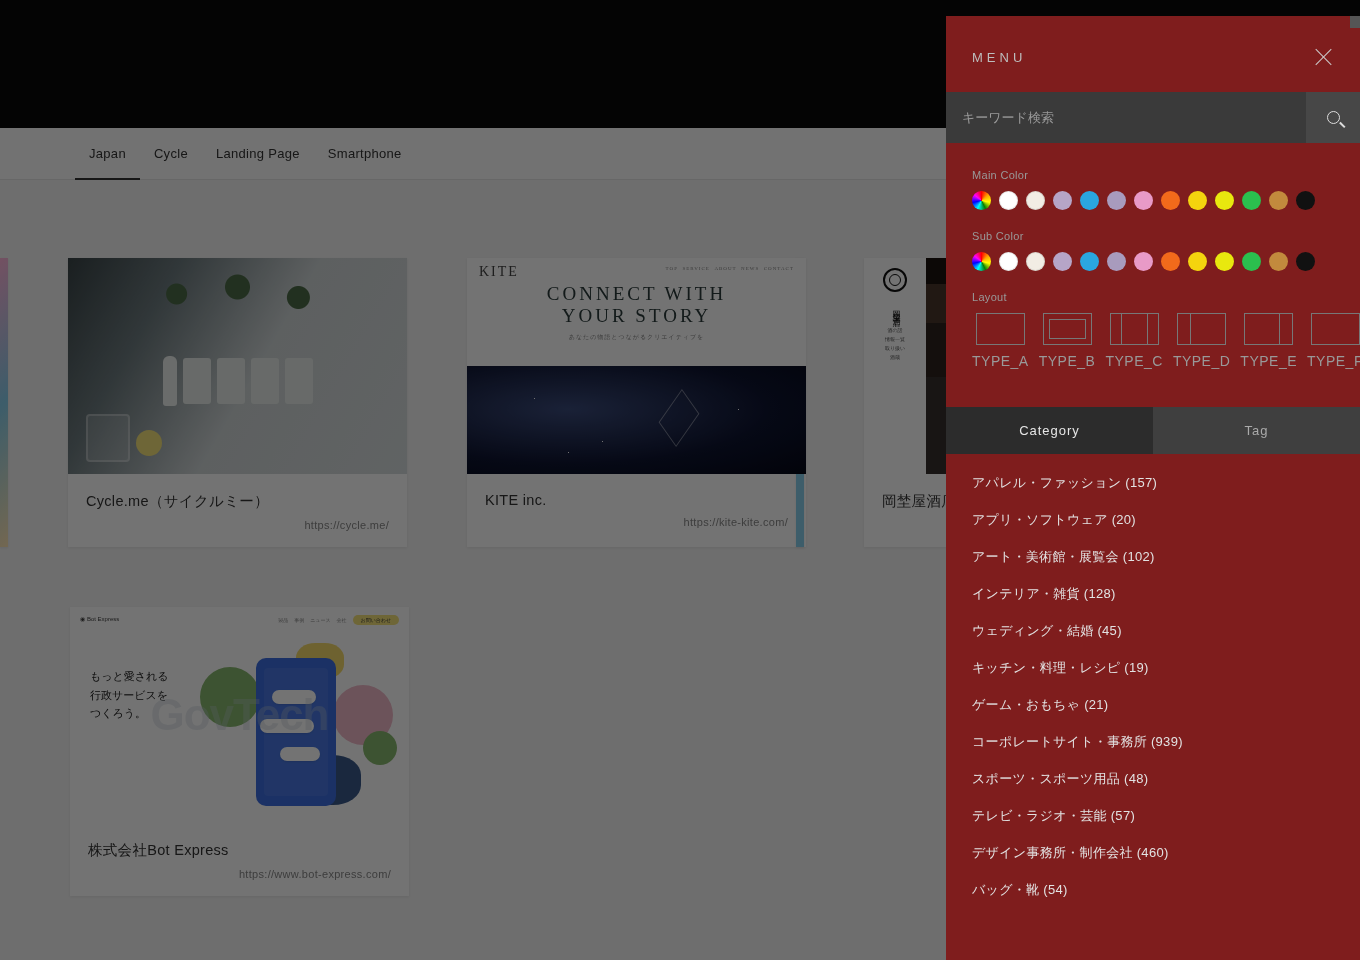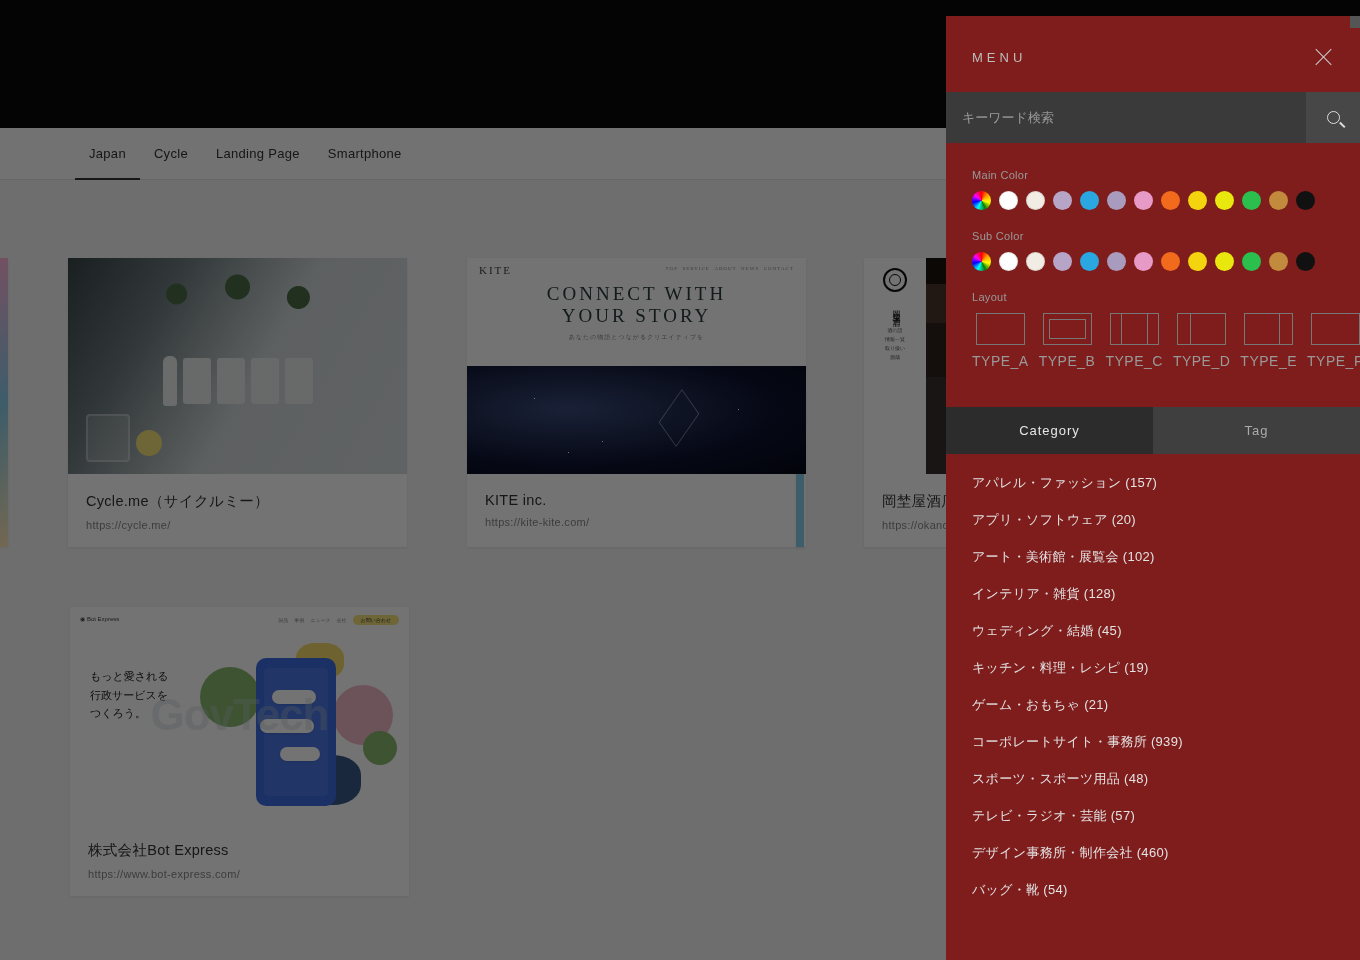--- a/index.html
+++ b/index.html
@@ -82,20 +82,21 @@
   .card-title {
     font-size: 14.5px;
     color: #333;
     letter-spacing: 0.3px;
     margin-bottom: 8px;
   }
   .card-url {
     font-size: 11px;
     color: #888;
     letter-spacing: 0.3px;
+    text-align: right;
   }
 
   
   .thumb-cycle {
     background: linear-gradient(120deg,#3a4548 0%,#6e7c80 25%,#cfd5d6 55%,#d6dcdd 100%);
     display:flex;align-items:center;justify-content:center;gap:6px;
   }
   .pouch{width:28px;height:46px;background:#e6ece8;border-radius:3px;margin-top:30px;}
   .bottle{width:14px;height:50px;background:#ecf0ee;border-radius:6px 6px 3px 3px;margin-top:30px;}
   .plant{position:absolute;top:8px;left:20%;width:60%;height:70px;background:
@@ -105,21 +106,21 @@
   .glass{position:absolute;bottom:12px;left:18px;width:44px;height:48px;background:rgba(255,255,255,0.15);border:2px solid rgba(255,255,255,0.3);border-radius:4px;}
   .lemon{position:absolute;bottom:18px;left:68px;width:26px;height:26px;background:#f4e27a;border-radius:50%;}
 
   .thumb-kite {
     background: #fff;
     display:flex;flex-direction:column;
     font-family: "Times New Roman", serif;
   }
   .kite-top{height:50%;display:flex;flex-direction:column;align-items:center;justify-content:center;color:#2a3a3a;letter-spacing:3px;font-size:19px;font-weight:400;text-align:center;position:relative;}
   .kite-top small{font-size:6px;letter-spacing:1px;margin-top:6px;color:#888;}
-  .kite-logo{position:absolute;top:6px;left:12px;font-size:11px;letter-spacing:2px;color:#444;}
+  .kite-logo{position:absolute;top:6px;left:12px;font-size:14px;letter-spacing:2px;color:#444;}
   .kite-nav{position:absolute;top:8px;right:12px;font-size:5px;letter-spacing:1px;color:#888;}
   .kite-bottom{height:50%;background:radial-gradient(ellipse at 30% 40%,#3a4a7a 0%,#0e1430 60%,#050817 100%);position:relative;}
   .kite-bottom::before{content:"";position:absolute;inset:0;background:
     radial-gradient(1px 1px at 20% 30%,#fff 50%,transparent 51%),
     radial-gradient(1px 1px at 60% 50%,#fff 50%,transparent 51%),
     radial-gradient(1px 1px at 40% 70%,#fff 50%,transparent 51%),
     radial-gradient(1px 1px at 80% 40%,#fff 50%,transparent 51%),
     radial-gradient(1px 1px at 30% 80%,#fff 50%,transparent 51%);}
   .kite-diamond{position:absolute;left:58%;top:30%;width:30px;height:40px;border:1px solid rgba(255,255,255,0.4);transform:rotate(45deg) skew(10deg,10deg);}
 

